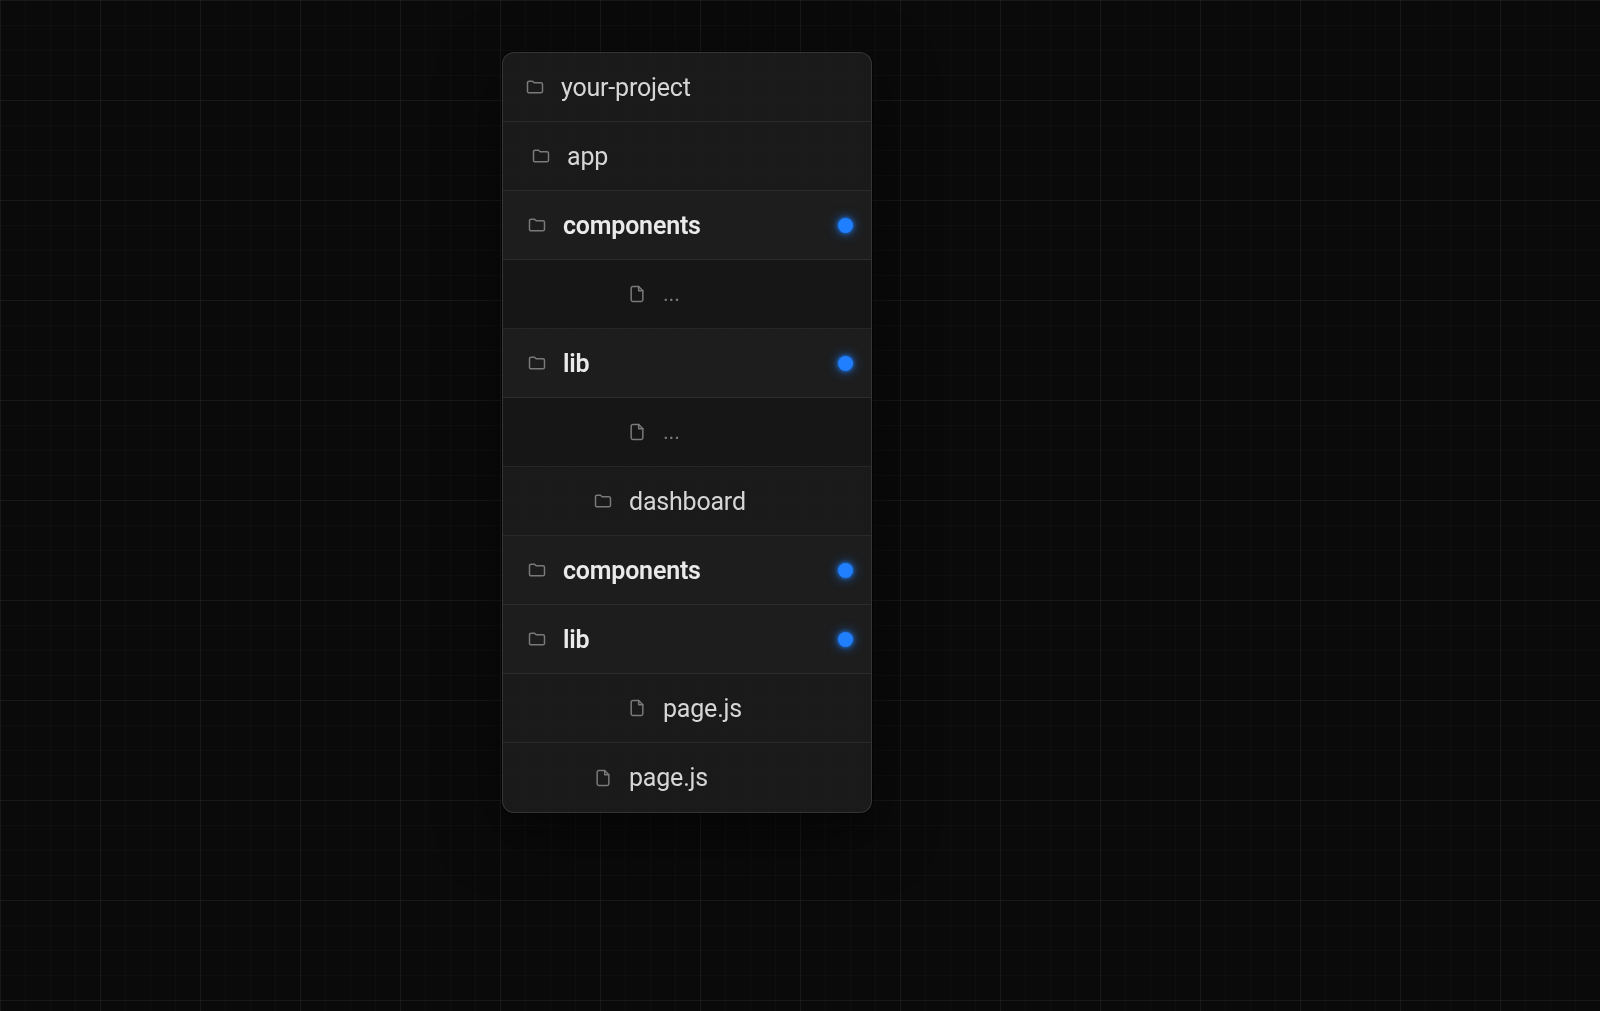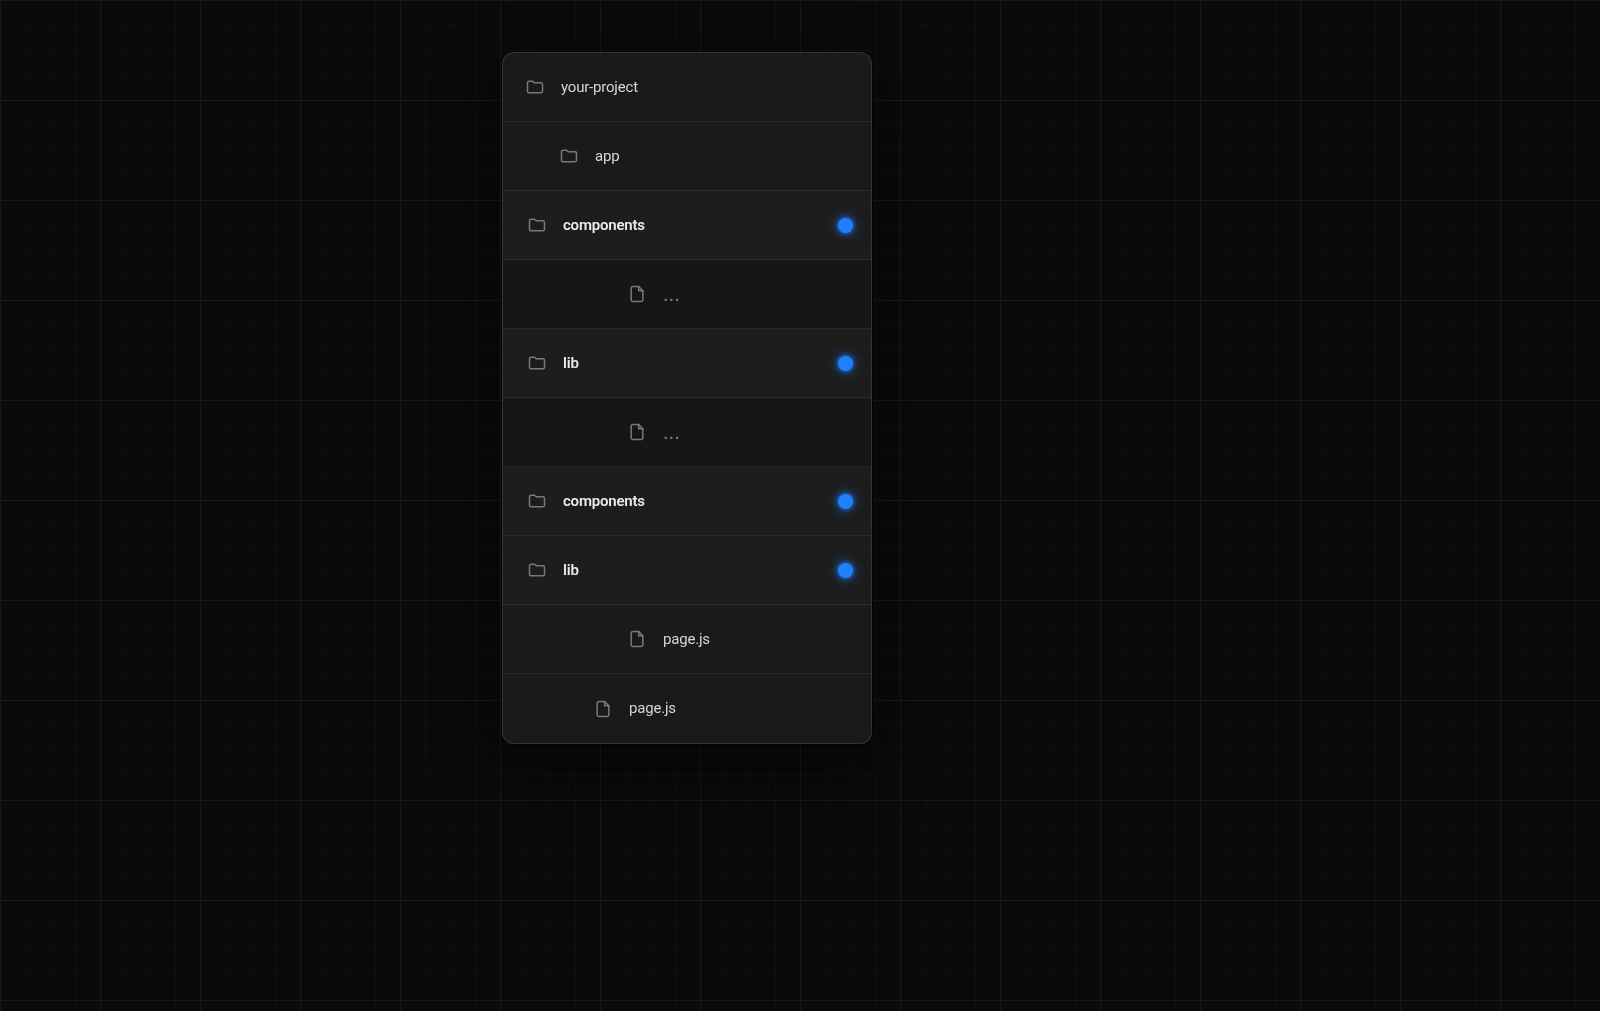--- a/index.html
+++ b/index.html
@@ -49,40 +49,40 @@
       border-bottom: 1px solid rgba(255,255,255,0.07);
       padding-right: 18px;
       position: relative;
     }
 
     .row:last-child {
       border-bottom: none;
     }
 
     .row.depth-0 { padding-left: 22px; }
-    .row.depth-1 { padding-left: 56px; }
+    .row.depth-1 { padding-left: 28px; }
     .row.depth-2 { padding-left: 90px; }
     .row.depth-3 { padding-left: 124px; }
 
     .icon {
       width: 20px;
       height: 20px;
       flex-shrink: 0;
       margin-right: 16px;
       color: #7a7a7a;
     }
 
     .icon svg {
       width: 100%;
       height: 100%;
       display: block;
     }
 
     .label {
-      font-size: 15px;
+      font-size: 25px;
       color: #d6d6d6;
       letter-spacing: -0.2px;
       line-height: 1;
     }
 
     .label.dim {
       color: #7a7a7a;
       font-size: 22px;
     }
 
@@ -168,20 +168,28 @@
   <div class="row depth-3 faded">
     <span class="icon">
       <svg viewBox="0 0 24 24" fill="none" stroke="currentColor" stroke-width="1.8" stroke-linecap="round" stroke-linejoin="round">
           <path d="M14 3H7a2 2 0 0 0-2 2v14a2 2 0 0 0 2 2h10a2 2 0 0 0 2-2V8l-5-5z"></path>
           <path d="M14 3v5h5"></path>
         </svg>
     </span>
     <span class="label dim">...</span>
   </div>
 
+  <div class="row depth-2">
+    <span class="icon">
+      <svg viewBox="0 0 24 24" fill="none" stroke="currentColor" stroke-width="1.8" stroke-linecap="round" stroke-linejoin="round">
+          <path d="M3 7a2 2 0 0 1 2-2h4l2 2h8a2 2 0 0 1 2 2v8a2 2 0 0 1-2 2H5a2 2 0 0 1-2-2V7z"></path>
+        </svg>
+    </span>
+    <span class="label">dashboard</span>
+  </div>
 
   <div class="row depth-3 bold">
     <span class="icon">
       <svg viewBox="0 0 24 24" fill="none" stroke="currentColor" stroke-width="1.8" stroke-linecap="round" stroke-linejoin="round">
           <path d="M3 7a2 2 0 0 1 2-2h4l2 2h8a2 2 0 0 1 2 2v8a2 2 0 0 1-2 2H5a2 2 0 0 1-2-2V7z"></path>
         </svg>
     </span>
     <span class="label">components</span>
     <span class="dot"></span>
   </div>

